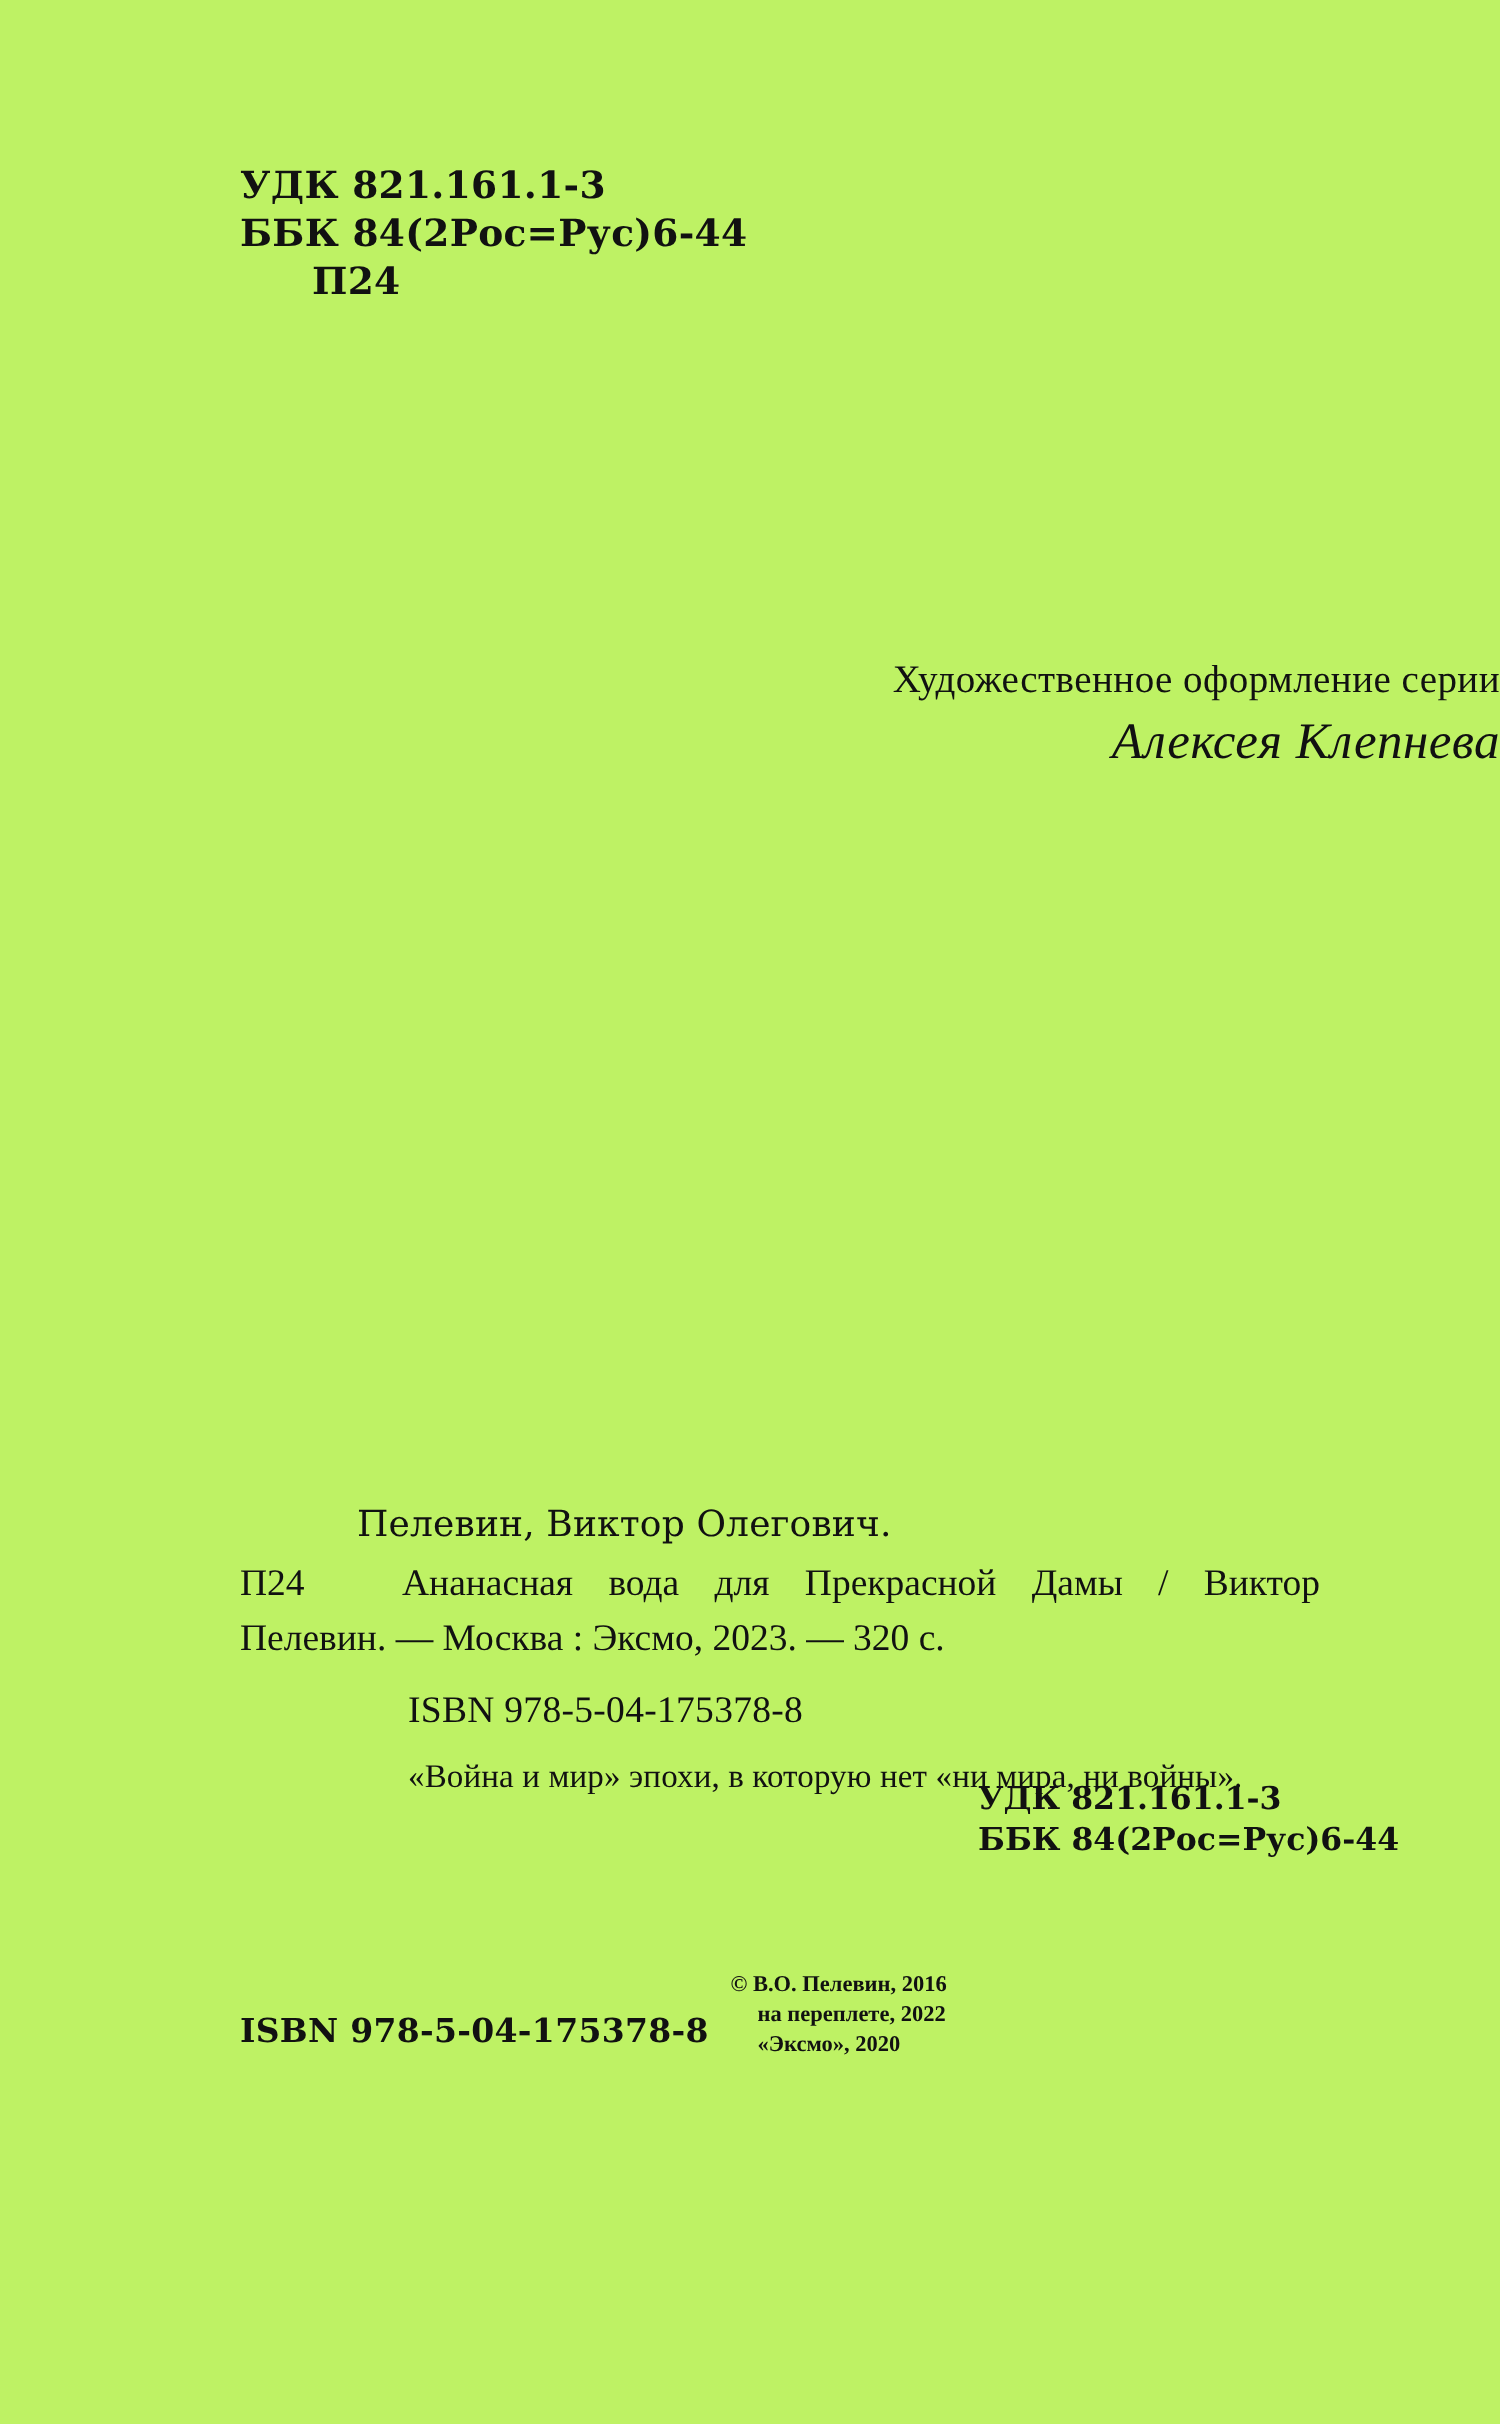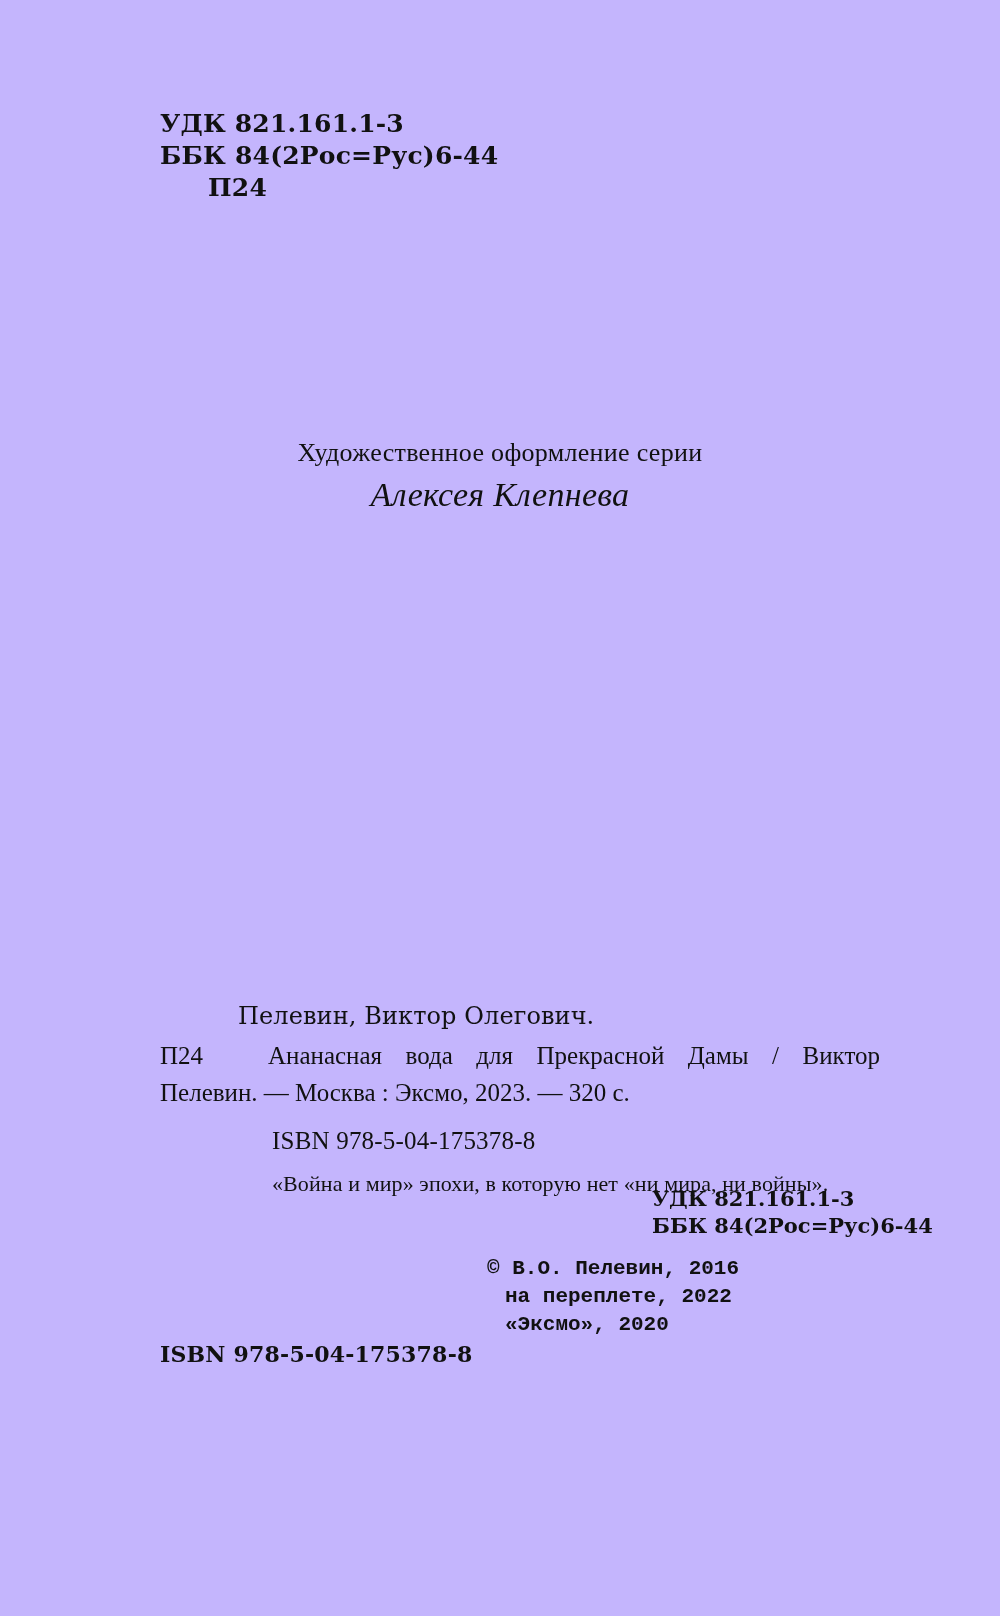--- a/index.html
+++ b/index.html
@@ -4,21 +4,21 @@
 <style>
   html, body {
     margin: 0;
     padding: 0;
     background: #ffffff;
   }
   .page {
     position: relative;
     width: 1000px;
     height: 1616px;
-    background: #c4b5fd;
+    background: #bef264;
     margin: 0 auto;
     font-family: "Liberation Serif", serif;
     color: #111111;
     overflow: hidden;
   }
 
   
   .udk-block {
     position: absolute;
     left: 160px;
@@ -31,21 +31,21 @@
   }
   .udk-block .line { white-space: nowrap; }
   .udk-block .p24 { padding-left: 48px; }
 
   
   .series-credit {
     position: absolute;
     left: 0;
     right: 0;
     top: 436px;
-    text-align: center;
+    text-align: right;
   }
   .series-credit .title {
     font-family: "Liberation Serif", serif;
     font-size: 26px;
     line-height: 1.3;
     letter-spacing: 0.3px;
   }
   .series-credit .name {
     font-family: "Liberation Serif", serif;
     font-size: 34px;
@@ -113,25 +113,25 @@
     font-weight: bold;
     font-size: 21px;
     line-height: 1.3;
     white-space: nowrap;
   }
 
   
   .copyright {
     position: absolute;
     left: 487px;
-    top: 1255px;
+    top: 1314px;
     width: 400px;
-    font-family: Liberation Mono, monospace;
+    font-family: Liberation Serif, serif;
     font-weight: bold;
-    font-size: 21px;
+    font-size: 15px;
     line-height: 1.33;
   }
   .copyright .row { white-space: nowrap; }
   .copyright .indent { padding-left: 18px; }
 
   
   .isbn-bottom {
     position: absolute;
     left: 160px;
     top: 1341px;

